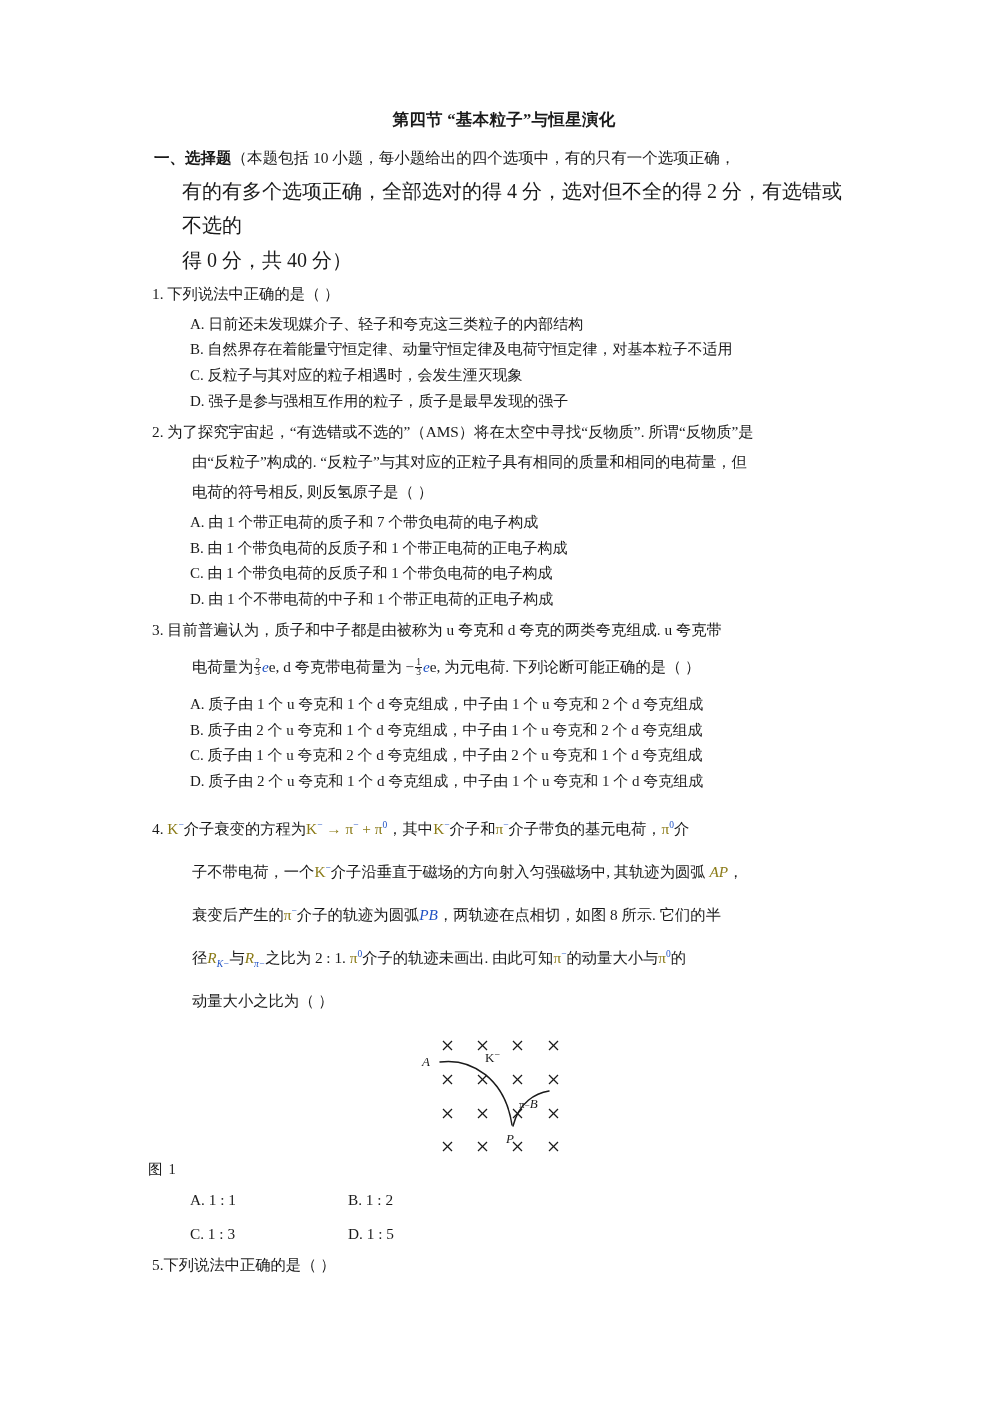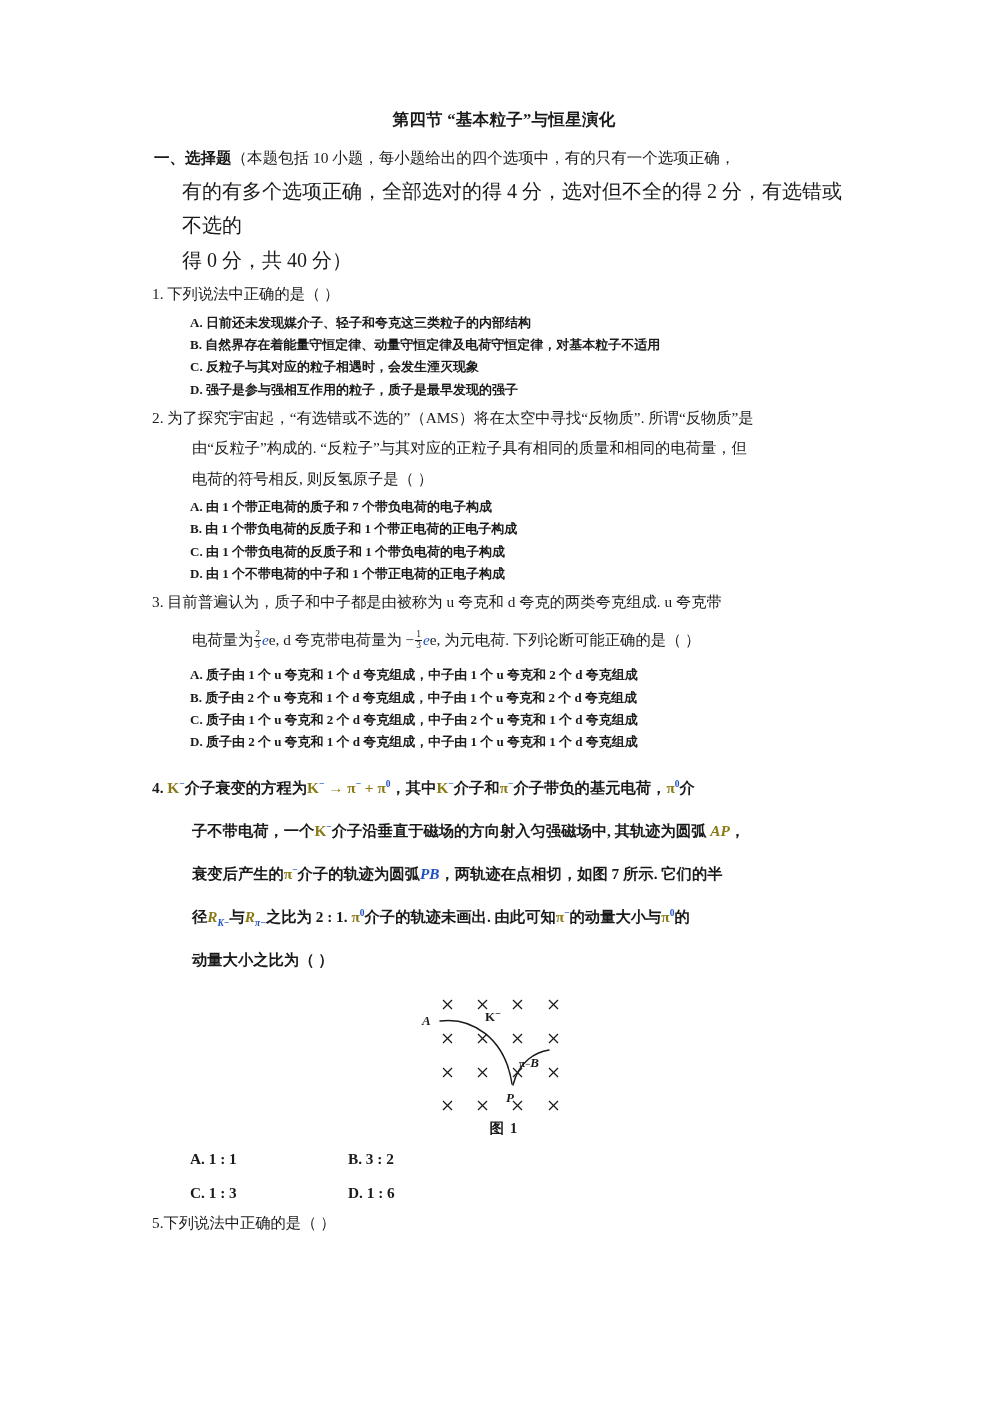--- a/index.html
+++ b/index.html
@@ -68,26 +68,25 @@
     padding-left: 20px;
     text-indent: -20px;
     margin: 4px;
     white-space: nowrap;
   }
   .q-line.wrapcont {
     padding-left: 40px;
     text-indent: 0;
   }
   .opt-line {
-    font-size: 13px;
+    font-size: 15px;
     line-height: 1.72;
     padding-left: 42px;
     margin: 0;
     white-space: nowrap;
-    font-weight: bold;
   }
 
   
   .q-line.tall, .opt-line.tall {
     line-height: 2.65;
   }
   .q-line.tall2 {
     line-height: 2.55;
   }
 
@@ -122,21 +121,21 @@
   }
   .figure-box {
     position: relative;
     width: 190px;
     height: 128px;
     margin: 0 auto;
   }
   .figure-box svg { display: block; }
   .fig-caption {
     font-size: 14.5px;
-    text-align: center;
+    text-align: left;
     margin-top: 2px;
     letter-spacing: 0.08em;
   }
 
   
   .ans-row {
     font-size: 15.3px;
     line-height: 1.72;
     padding-left: 42px;
     margin: 0;
@@ -195,33 +194,33 @@
             <span class="num">1</span>
             <span class="den">3</span>
           </span><span class="sym blue">e</span><span>e, 为元电荷. 下列论断可能正确的是（      ）</span>
       </div>
       <div class="opt-line">A. 质子由 1 个 u 夸克和 1 个 d 夸克组成，中子由 1 个 u 夸克和 2 个 d 夸克组成</div>
       <div class="opt-line">B. 质子由 2 个 u 夸克和 1 个 d 夸克组成，中子由 1 个 u 夸克和 2 个 d 夸克组成</div>
       <div class="opt-line">C. 质子由 1 个 u 夸克和 2 个 d 夸克组成，中子由 2 个 u 夸克和 1 个 d 夸克组成</div>
       <div class="opt-line">D. 质子由 2 个 u 夸克和 1 个 d 夸克组成，中子由 1 个 u 夸克和 1 个 d 夸克组成</div>
     </div>
 
-    <div class="question" style="margin-top:14px;font-weight:bold;">
+    <div class="question" style="margin-top:14px;">
 
       <div class="q-line tall2">
         <span>4.</span>
         <span class="mix-k">K<sup class="sup-neg neg">−</sup></span><span>介子衰变的方程为</span><span class="mix-k">K<sup class="sup-neg neg">−</sup> → π<sup class="sup-neg neg">−</sup> + π<sup class="sup-zero blue">0</sup></span><span>，其中</span><span class="mix-k">K<sup class="sup-neg neg">−</sup></span><span>介子和</span><span class="mix-k">π<sup class="sup-neg neg">−</sup></span><span>介子带负的基元电荷，</span><span class="mix-k">π<sup class="sup-zero blue">0</sup></span><span>介</span>
       </div>
 
       <div class="q-line wrapcont tall2">
         <span>子不带电荷，一个</span><span class="mix-k">K<sup class="sup-neg neg">−</sup></span><span>介子沿垂直于磁场的方向射入匀强磁场中, 其轨迹为圆弧</span> <span class="sym olive">AP</span><span>，</span>
       </div>
 
       <div class="q-line wrapcont tall2">
-        <span>衰变后产生的</span><span class="mix-k">π<sup class="sup-neg neg">−</sup></span><span>介子的轨迹为圆弧</span><span class="sym blue">PB</span><span>，两轨迹在点相切，如图 7 所示. 它们的半</span>
+        <span>衰变后产生的</span><span class="mix-k">π<sup class="sup-neg neg">−</sup></span><span>介子的轨迹为圆弧</span><span class="sym blue">PB</span><span>，两轨迹在点相切，如图 8 所示. 它们的半</span>
       </div>
 
       <div class="q-line wrapcont tall2">
         <span>径</span><span class="sym olive"><span>R</span><sub class="sub-s blue">K−</sub></span><span>与</span><span class="sym olive"><span>R</span><sub class="sub-s blue">π−</sub></span><span>之比为 2 : 1.</span> <span class="mix-k">π<sup class="sup-zero blue">0</sup></span><span>介子的轨迹未画出. 由此可知</span><span class="mix-k">π<sup class="sup-neg neg">−</sup></span><span>的动量大小与</span><span class="mix-k">π<sup class="sup-zero blue">0</sup></span><span>的</span>
       </div>
 
       <div class="q-line wrapcont tall2">动量大小之比为（      ）</div>
 
       <div class="figure-wrap">
         <div class="figure-box">
@@ -305,24 +304,24 @@
             <text x="13" y="36" font-family="Liberation Serif, serif" font-size="13" font-style="italic" fill="#1a1a1a">A</text>
             <text x="76" y="32" font-family="Liberation Serif, serif" font-size="13" fill="#1a1a1a">K<tspan font-size="10" dy="-4">−</tspan></text>
             <text x="110" y="78" font-family="Liberation Serif, serif" font-size="11" fill="#1a1a1a">π<tspan font-size="9">−</tspan><tspan font-size="13" font-style="italic">B</tspan></text>
             <text x="97" y="113" font-family="Liberation Serif, serif" font-size="13" font-style="italic" fill="#1a1a1a">P</text>
           </svg>
         </div>
         <div class="fig-caption">图 1</div>
       </div>
 
       <div class="ans-row">
-        <span class="ans-cell-a">A. 1 : 1</span><span>B. 3 : 2</span>
+        <span class="ans-cell-a">A. 1 : 1</span><span>B. 1 : 2</span>
       </div>
       <div class="ans-row">
-        <span class="ans-cell-a">C. 1 : 3</span><span>D. 1 : 6</span>
+        <span class="ans-cell-a">C. 1 : 3</span><span>D. 1 : 5</span>
       </div>
     </div>
 
     <div class="question">
       <div class="q-line" style="padding-left:0;text-indent:0;">
         <span>5.</span><span>下列说法中正确的是（      ）</span>
       </div>
     </div>
 
   </div>

